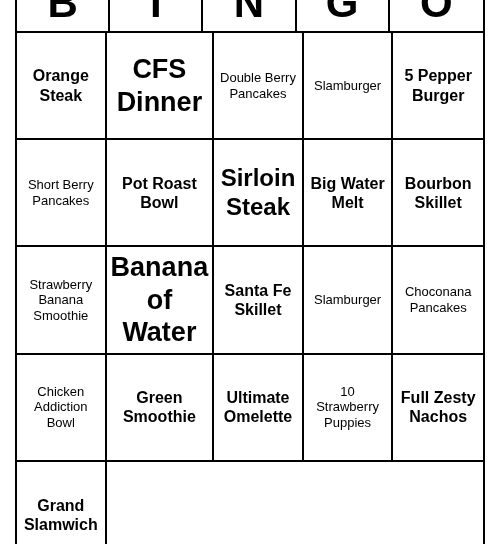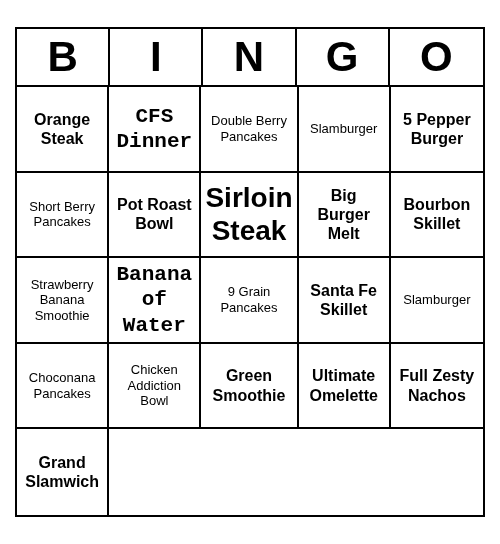--- a/index.html
+++ b/index.html
@@ -66,32 +66,31 @@
     .bingo-cell:nth-child(n+21) {
       border-bottom: none;
       text-align: center;
     }
 
     .cell-text {
       font-size: 13px;
     }
 
     .cell-text.large {
-      font-size: 21px;
+      font-size: 27px;
       font-weight: bold;
-      font-family: Liberation Mono, monospace;
     }
 
     .cell-text.medium {
       font-size: 16px;
       font-weight: bold;
     }
 
     .cell-text.xlarge {
-      font-size: 28px;
+      font-size: 24px;
       font-weight: bold;
     }
   </style>
 </head>
 <body>
 
 <div class="bingo-card">
   <div class="bingo-header">
   <div class="bingo-letter">B</div>
       <div class="bingo-letter">I</div>
@@ -118,52 +117,52 @@
       <div class="bingo-cell">
         <span class="cell-text">Short Berry Pancakes</span>
       </div>
       <div class="bingo-cell">
         <span class="cell-text medium">Pot Roast Bowl</span>
       </div>
       <div class="bingo-cell">
         <span class="cell-text xlarge">Sirloin Steak</span>
       </div>
       <div class="bingo-cell">
-        <span class="cell-text medium">Big Burger Melt</span>
+        <span class="cell-text medium">Big Water Melt</span>
       </div>
       <div class="bingo-cell">
         <span class="cell-text medium">Bourbon Skillet</span>
       </div>
       <div class="bingo-cell">
         <span class="cell-text">Strawberry Banana Smoothie</span>
       </div>
       <div class="bingo-cell">
         <span class="cell-text large">Banana of Water</span>
-      </div>
-      <div class="bingo-cell">
-        <span class="cell-text">9 Grain Pancakes</span>
       </div>
       <div class="bingo-cell">
         <span class="cell-text medium">Santa Fe Skillet</span>
       </div>
       <div class="bingo-cell">
         <span class="cell-text">Slamburger</span>
       </div>
       <div class="bingo-cell">
         <span class="cell-text">Choconana Pancakes</span>
       </div>
       <div class="bingo-cell">
         <span class="cell-text">Chicken Addiction Bowl</span>
       </div>
       <div class="bingo-cell">
         <span class="cell-text medium">Green Smoothie</span>
       </div>
       <div class="bingo-cell">
         <span class="cell-text medium">Ultimate Omelette</span>
       </div>
       <div class="bingo-cell">
+        <span class="cell-text">10 Strawberry Puppies</span>
+      </div>
+      <div class="bingo-cell">
         <span class="cell-text medium">Full Zesty Nachos</span>
       </div>
       <div class="bingo-cell">
         <span class="cell-text medium">Grand Slamwich</span>
       </div>
     </div>
 </div>
 
 </body></html>

